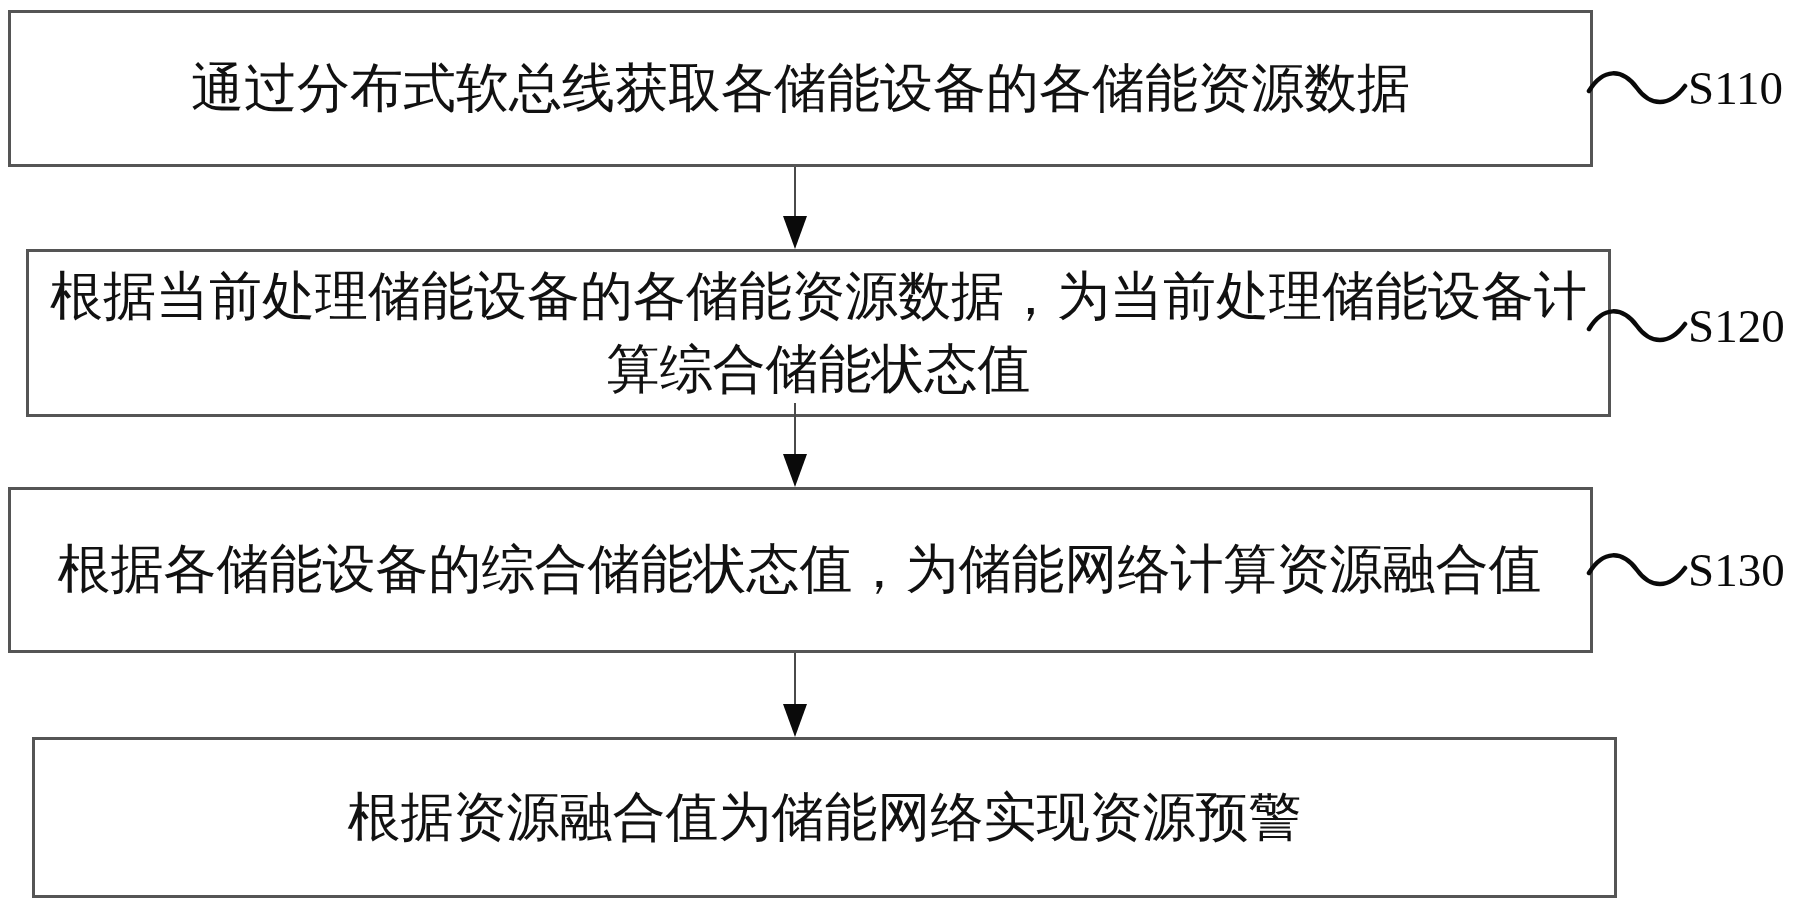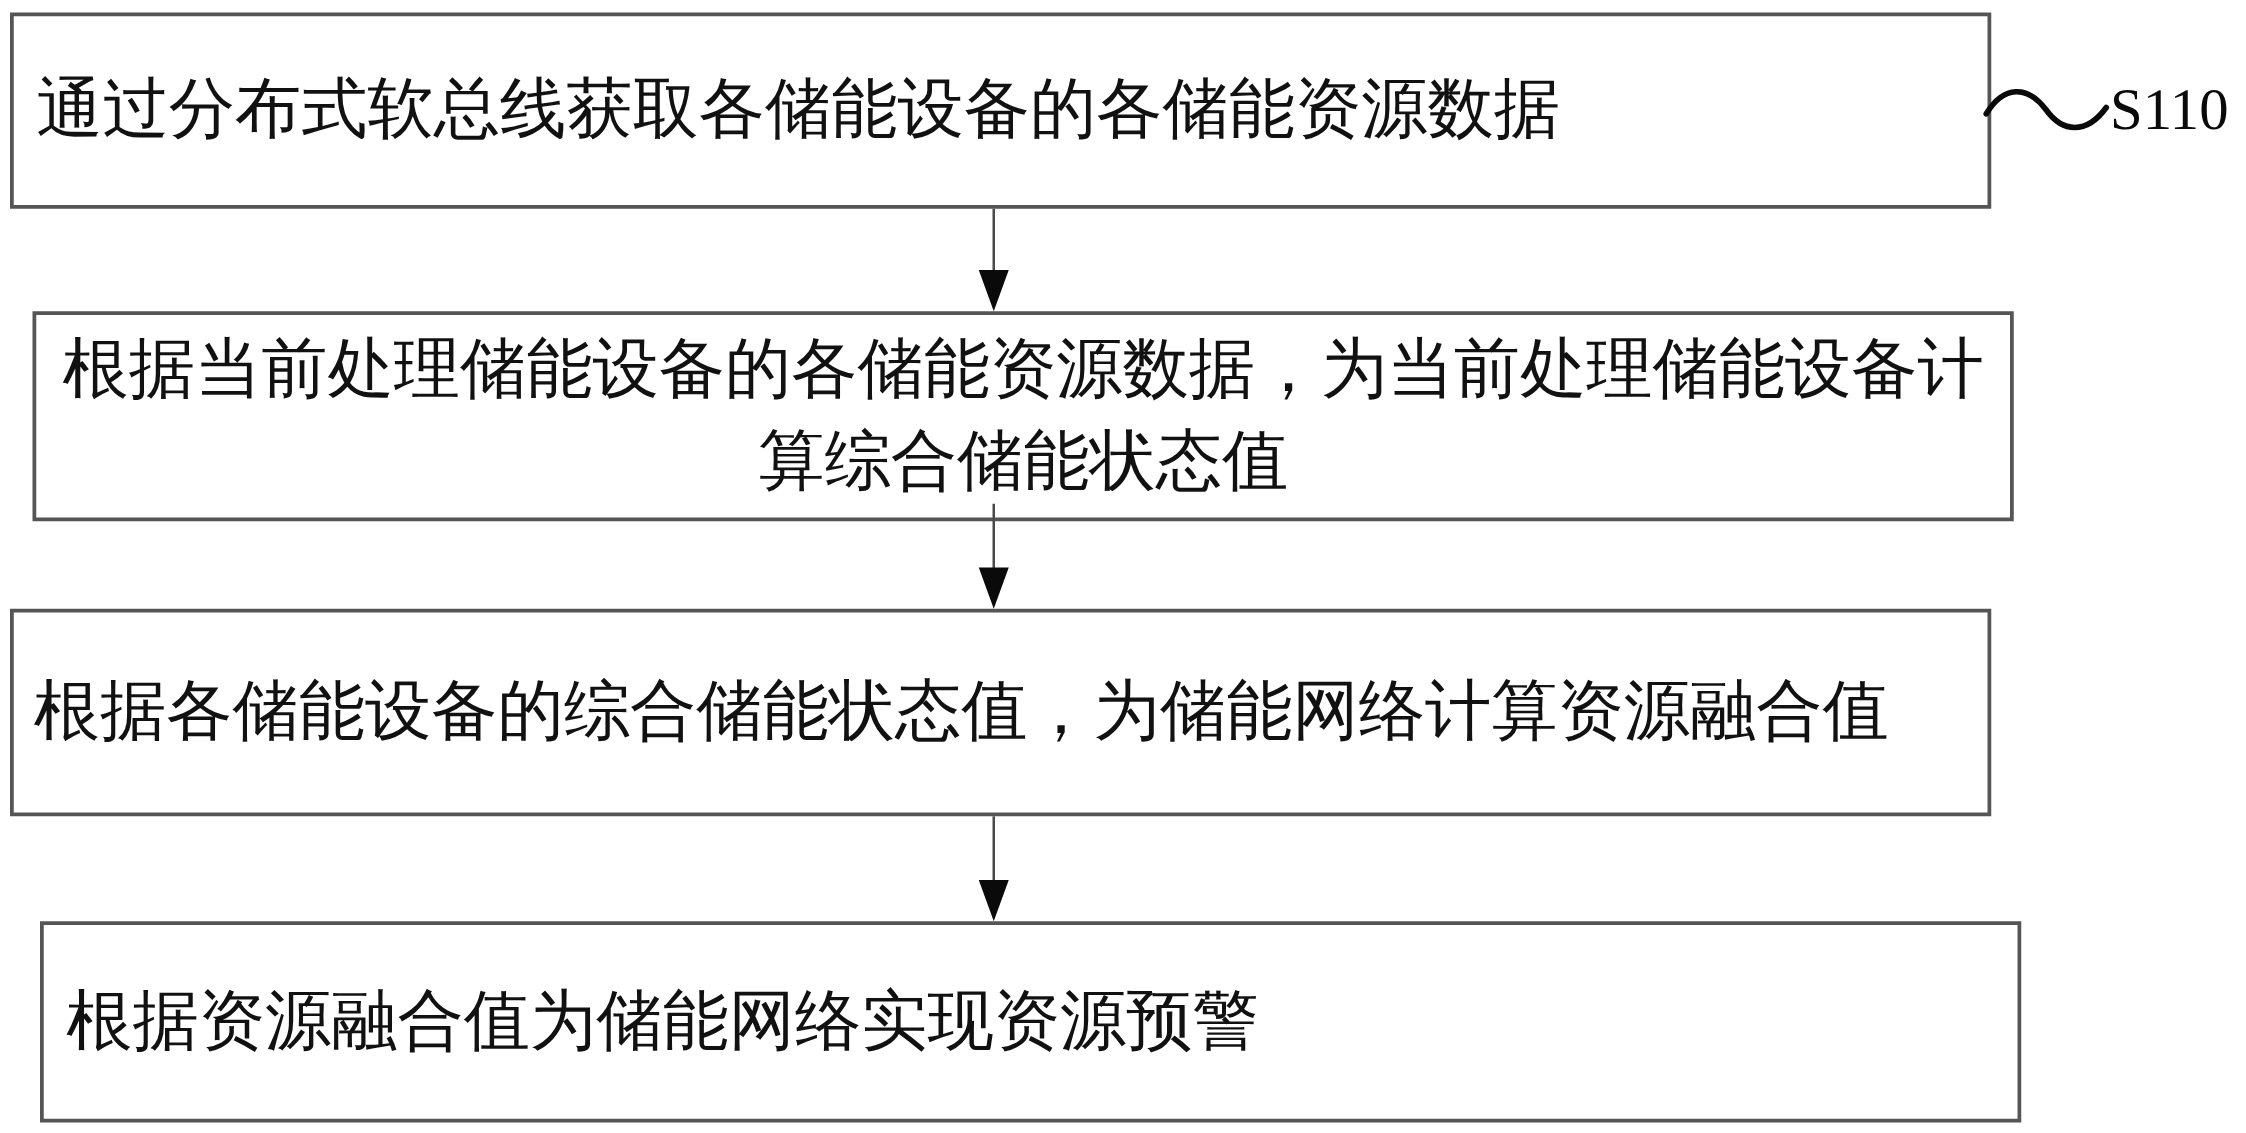--- a/index.html
+++ b/index.html
@@ -17,20 +17,21 @@
   }
   .flow-box {
     position: absolute;
     left: 8px;
     width: 1585px;
     box-sizing: border-box;
     border: 3px solid #555555;
     background: #ffffff;
     display: flex;
     align-items: center;
+    justify-content: center;
     text-align: center;
     font-size: 53px;
     line-height: 1.38;
     color: #111111;
     padding: 0 18px;
   }
   #box-s110 { top: 10px;  height: 157px; }
   #box-s120 { top: 249px; height: 168px; margin-left: 18px; }
   #box-s130 { top: 487px; height: 166px; padding-left: 16px; }
   #box-s140 { top: 737px; height: 161px; margin-left: 24px; }
@@ -115,14 +116,26 @@
     <div class="arrow-line"></div>
     <div class="arrow-head"></div>
   </div>
 
   <div class="label-group" id="label-group-s110">
     <svg class="tilde-svg" width="102" height="48" viewBox="0 0 102 48">
       <path d="M3,27 C17,4 36,4 51,24 C64,42 83,44 99,22" fill="none" stroke="#0a0a0a" stroke-width="4.5" stroke-linecap="round"></path>
     </svg>
     <span class="step-label">S110</span>
   </div>
+  <div class="label-group" id="label-group-s120">
+    <svg class="tilde-svg" width="102" height="48" viewBox="0 0 102 48">
+      <path d="M3,27 C17,4 36,4 51,24 C64,42 83,44 99,22" fill="none" stroke="#0a0a0a" stroke-width="4.5" stroke-linecap="round"></path>
+    </svg>
+    <span class="step-label">S120</span>
+  </div>
+  <div class="label-group" id="label-group-s130">
+    <svg class="tilde-svg" width="102" height="48" viewBox="0 0 102 48">
+      <path d="M3,27 C17,4 36,4 51,24 C64,42 83,44 99,22" fill="none" stroke="#0a0a0a" stroke-width="4.5" stroke-linecap="round"></path>
+    </svg>
+    <span class="step-label">S130</span>
+  </div>
 
 </div>
 
 </body></html>

